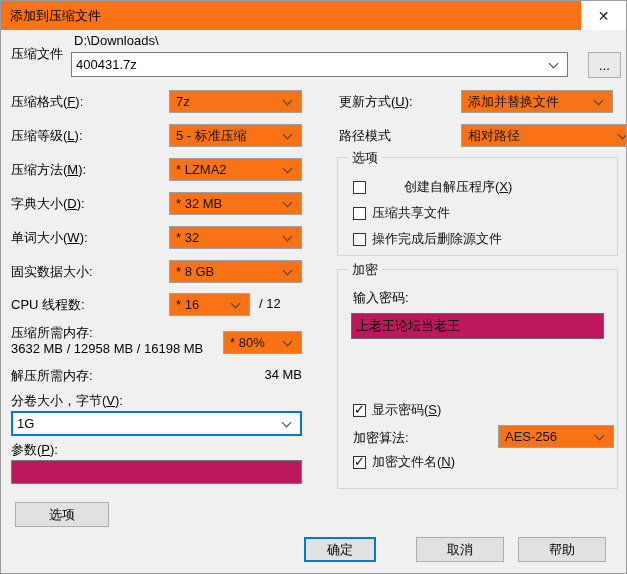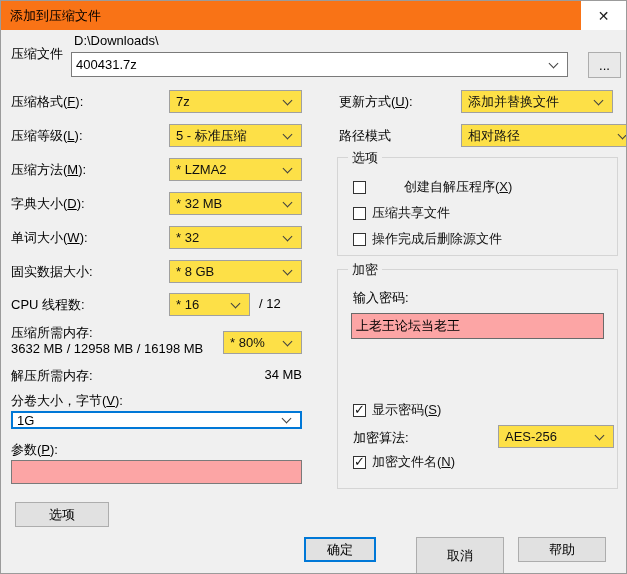--- a/index.html
+++ b/index.html
@@ -12,28 +12,28 @@
   
   .titlebar { position:absolute; left:0; top:0; width:100%; height:29px; background:#f97316; }
   .title { position:absolute; left:9px; top:0; line-height:29px; font-size:13px; color:#000; }
   .close-btn { position:absolute; right:0; top:0; width:45px; height:29px; background:#ffffff;
                display:flex; align-items:center; justify-content:center; cursor:pointer;
                font-size:14px; color:#222; }
 
   .lbl { position:absolute; white-space:nowrap; color:#000; }
 
   
-  .combo { position:absolute; height:23px; background:#fde047; border:1px solid #a0a0a0;
+  .combo { position:absolute; height:23px; background:#f97316; border:1px solid #a0a0a0;
            display:flex; align-items:center; padding-left:6px; cursor:default; }
   .combo .val { flex:1; white-space:nowrap; overflow:hidden; }
   .chev { width:7px; height:7px; border-right:1.4px solid #404040; border-bottom:1.4px solid #404040;
           transform:rotate(45deg); margin:-3px 10px 0 4px; flex:none; }
 
   
-  .field { position:absolute; background:#fca5a5; border:1px solid #7a7a7a; font-size:13px;
+  .field { position:absolute; background:#be185d; border:1px solid #7a7a7a; font-size:13px;
            padding:0 4px; font-family:inherit; color:#000; }
   .editcombo { position:absolute; background:#fff; border:1px solid #7a7a7a; display:flex;
                align-items:center; }
   .editcombo.focused { border:2px solid #0078d7; }
   .editcombo input { flex:1; border:none; outline:none; background:transparent; font-size:13px;
                      padding:0 4px; font-family:inherit; min-width:0; }
 
   
   .groupbox { position:absolute; border:1px solid #d5d5d5; }
   .grouptitle { position:absolute; left:10px; top:-9px; background:#f0f0f0; padding:0 4px; }
@@ -116,21 +116,21 @@
   <span class="lbl" style="left:10px; top:323px;">压缩所需内存:</span>
   <span class="lbl" style="left:10px; top:340px;">3632 MB / 12958 MB / 16198 MB</span>
   <div class="combo" style="left:222px; top:330px; width:79px;">
     <span class="val">* 80%</span>
       <span class="chev"></span>
   </div>
   <span class="lbl" style="left:10px; top:366px;">解压所需内存:</span>
   <span class="lbl" style="left:240px; top:366px; width:61px; text-align:right;">34 MB</span>
 
   <span class="lbl" style="left:10px; top:391px;">分卷大小，字节(<u>V</u>):</span>
-  <div class="editcombo focused" style="left:10px; top:410px; width:291px; height:18px;">
+  <div class="editcombo focused" style="left:10px; top:410px; width:291px; height:25px;">
     <input value="1G" style="">
     <span class="chev"></span>
   </div>
 
   <span class="lbl" style="left:10px; top:440px;">参数(<u>P</u>):</span>
   <input class="field" style="left: 10px; top: 459px; width: 291px; height: 24px;" value="">
 
   <div class="btn" style="left:14px; top:501px; width:94px; height:25px;">选项</div>
 
   <span class="lbl" style="left:338px; top:92px;">更新方式(<u>U</u>):</span>
@@ -177,16 +177,16 @@
     <span class="val">AES-256</span>
       <span class="chev"></span>
   </div>
 
   <div class="cbrow checked" style="left:352px; top:452px;">
     <span class="cbbox"></span>
     <span>加密文件名(<u>N</u>)</span>
   </div>
 
   <div class="btn default" style="left:303px; top:536px; width:72px; height:25px;">确定</div>
-  <div class="btn" style="left:415px; top:536px; width:88px; height:37px;">取消</div>
+  <div class="btn" style="left:415px; top:536px; width:88px; height:25px;">取消</div>
   <div class="btn" style="left:517px; top:536px; width:88px; height:25px;">帮助</div>
 
 </div>
 
 </body></html>

